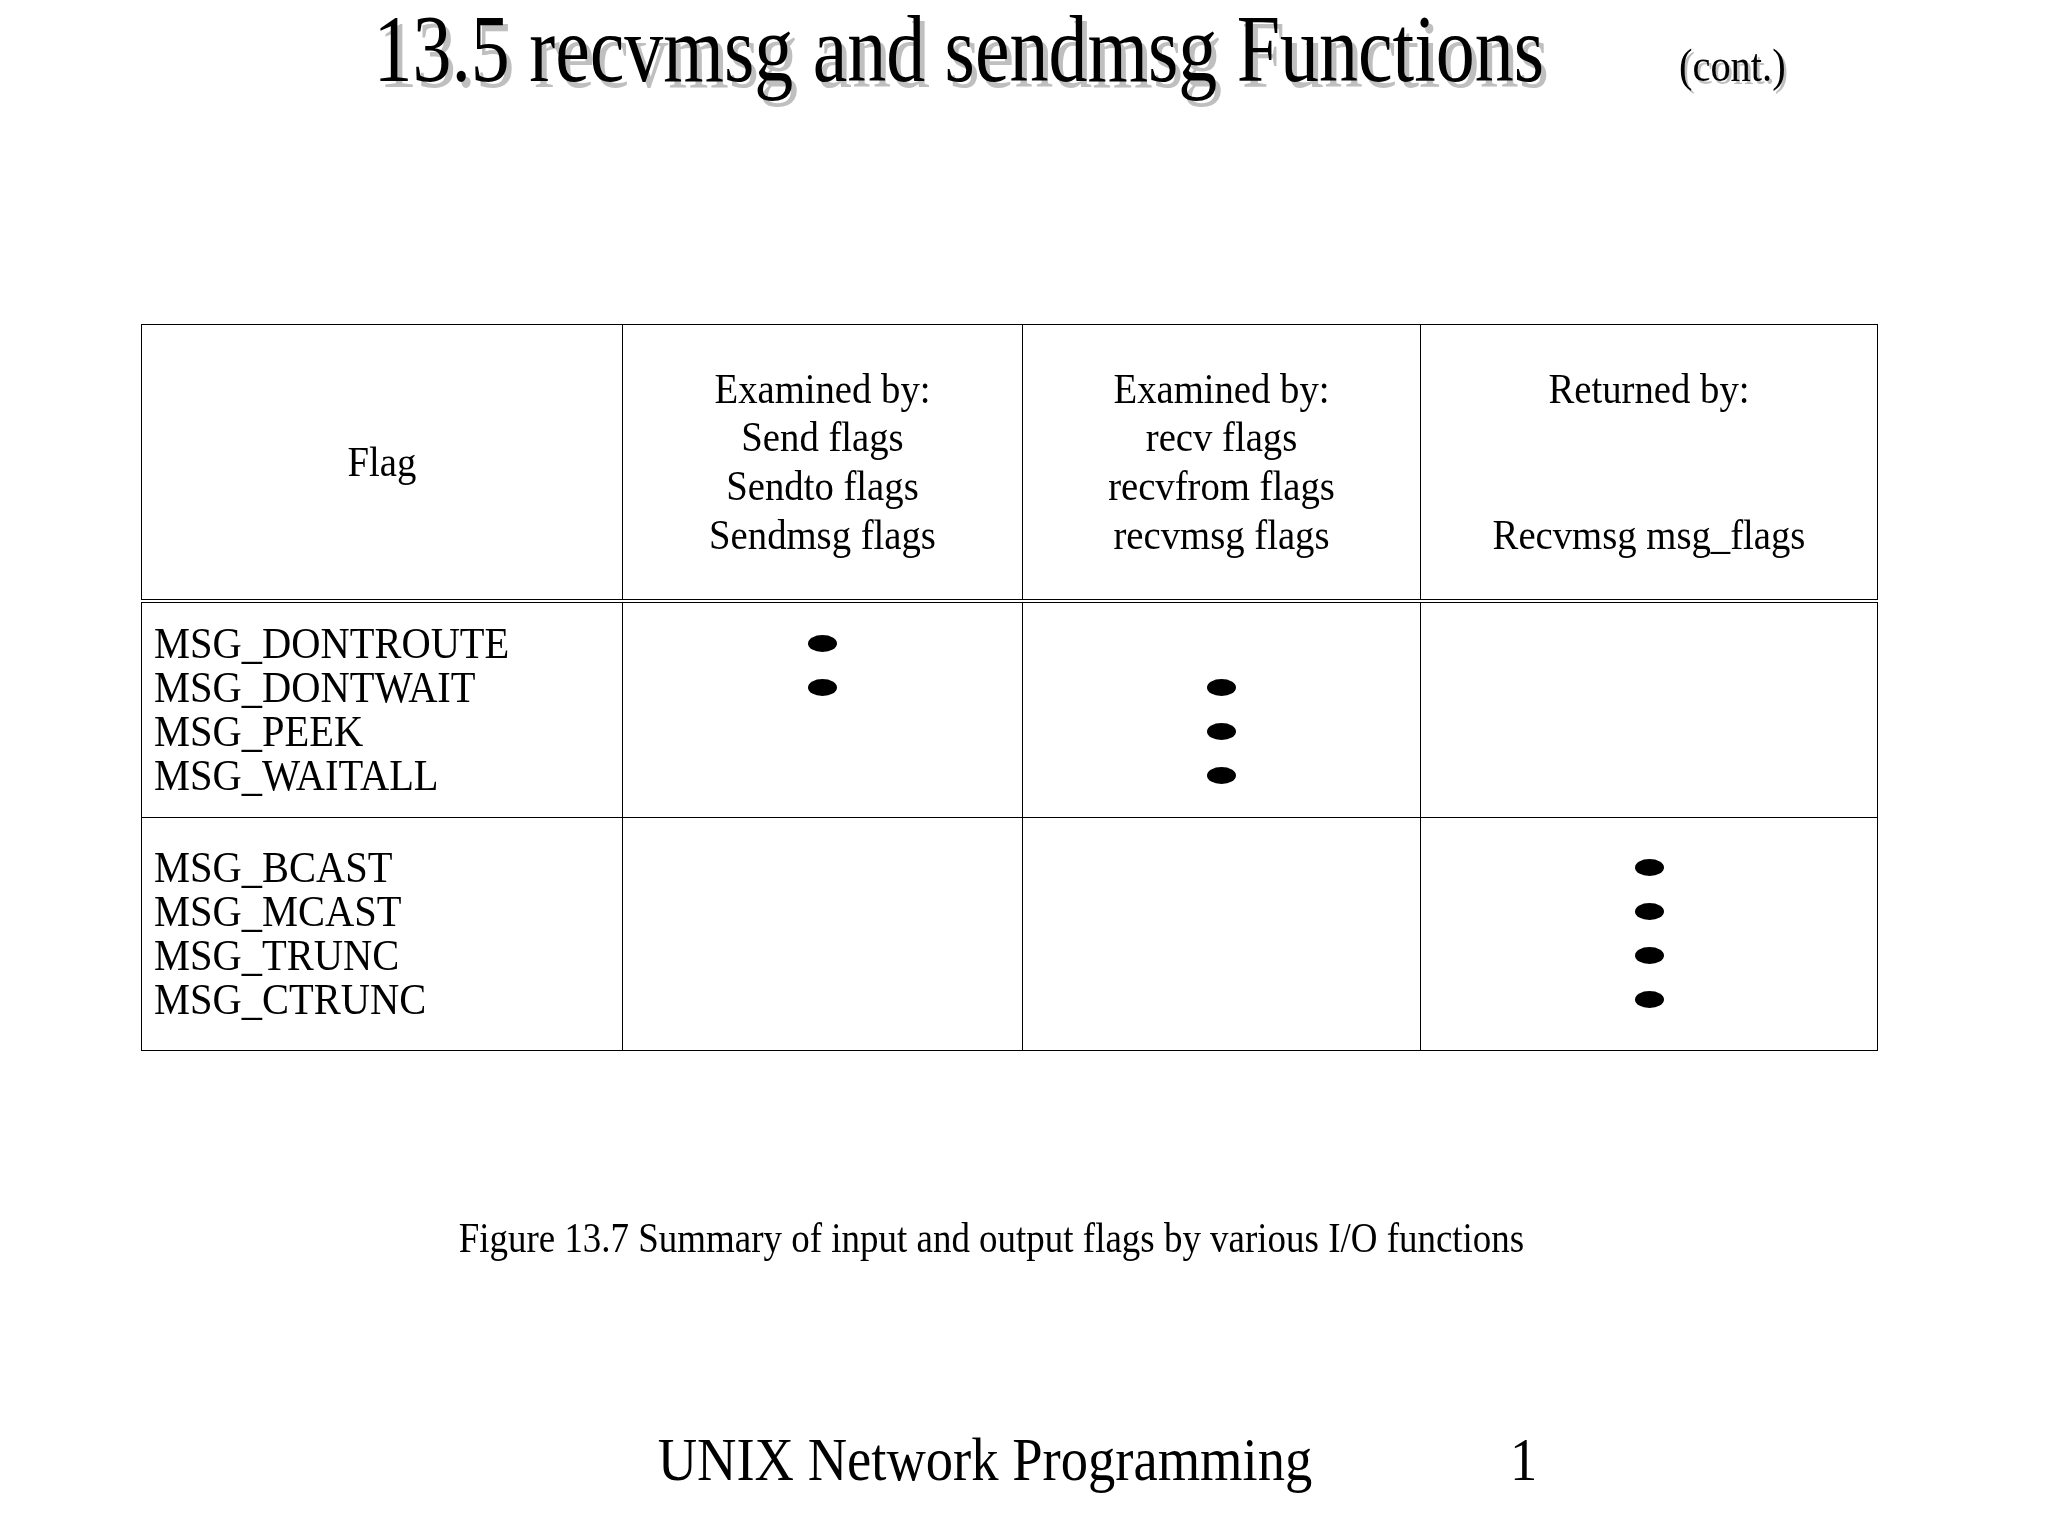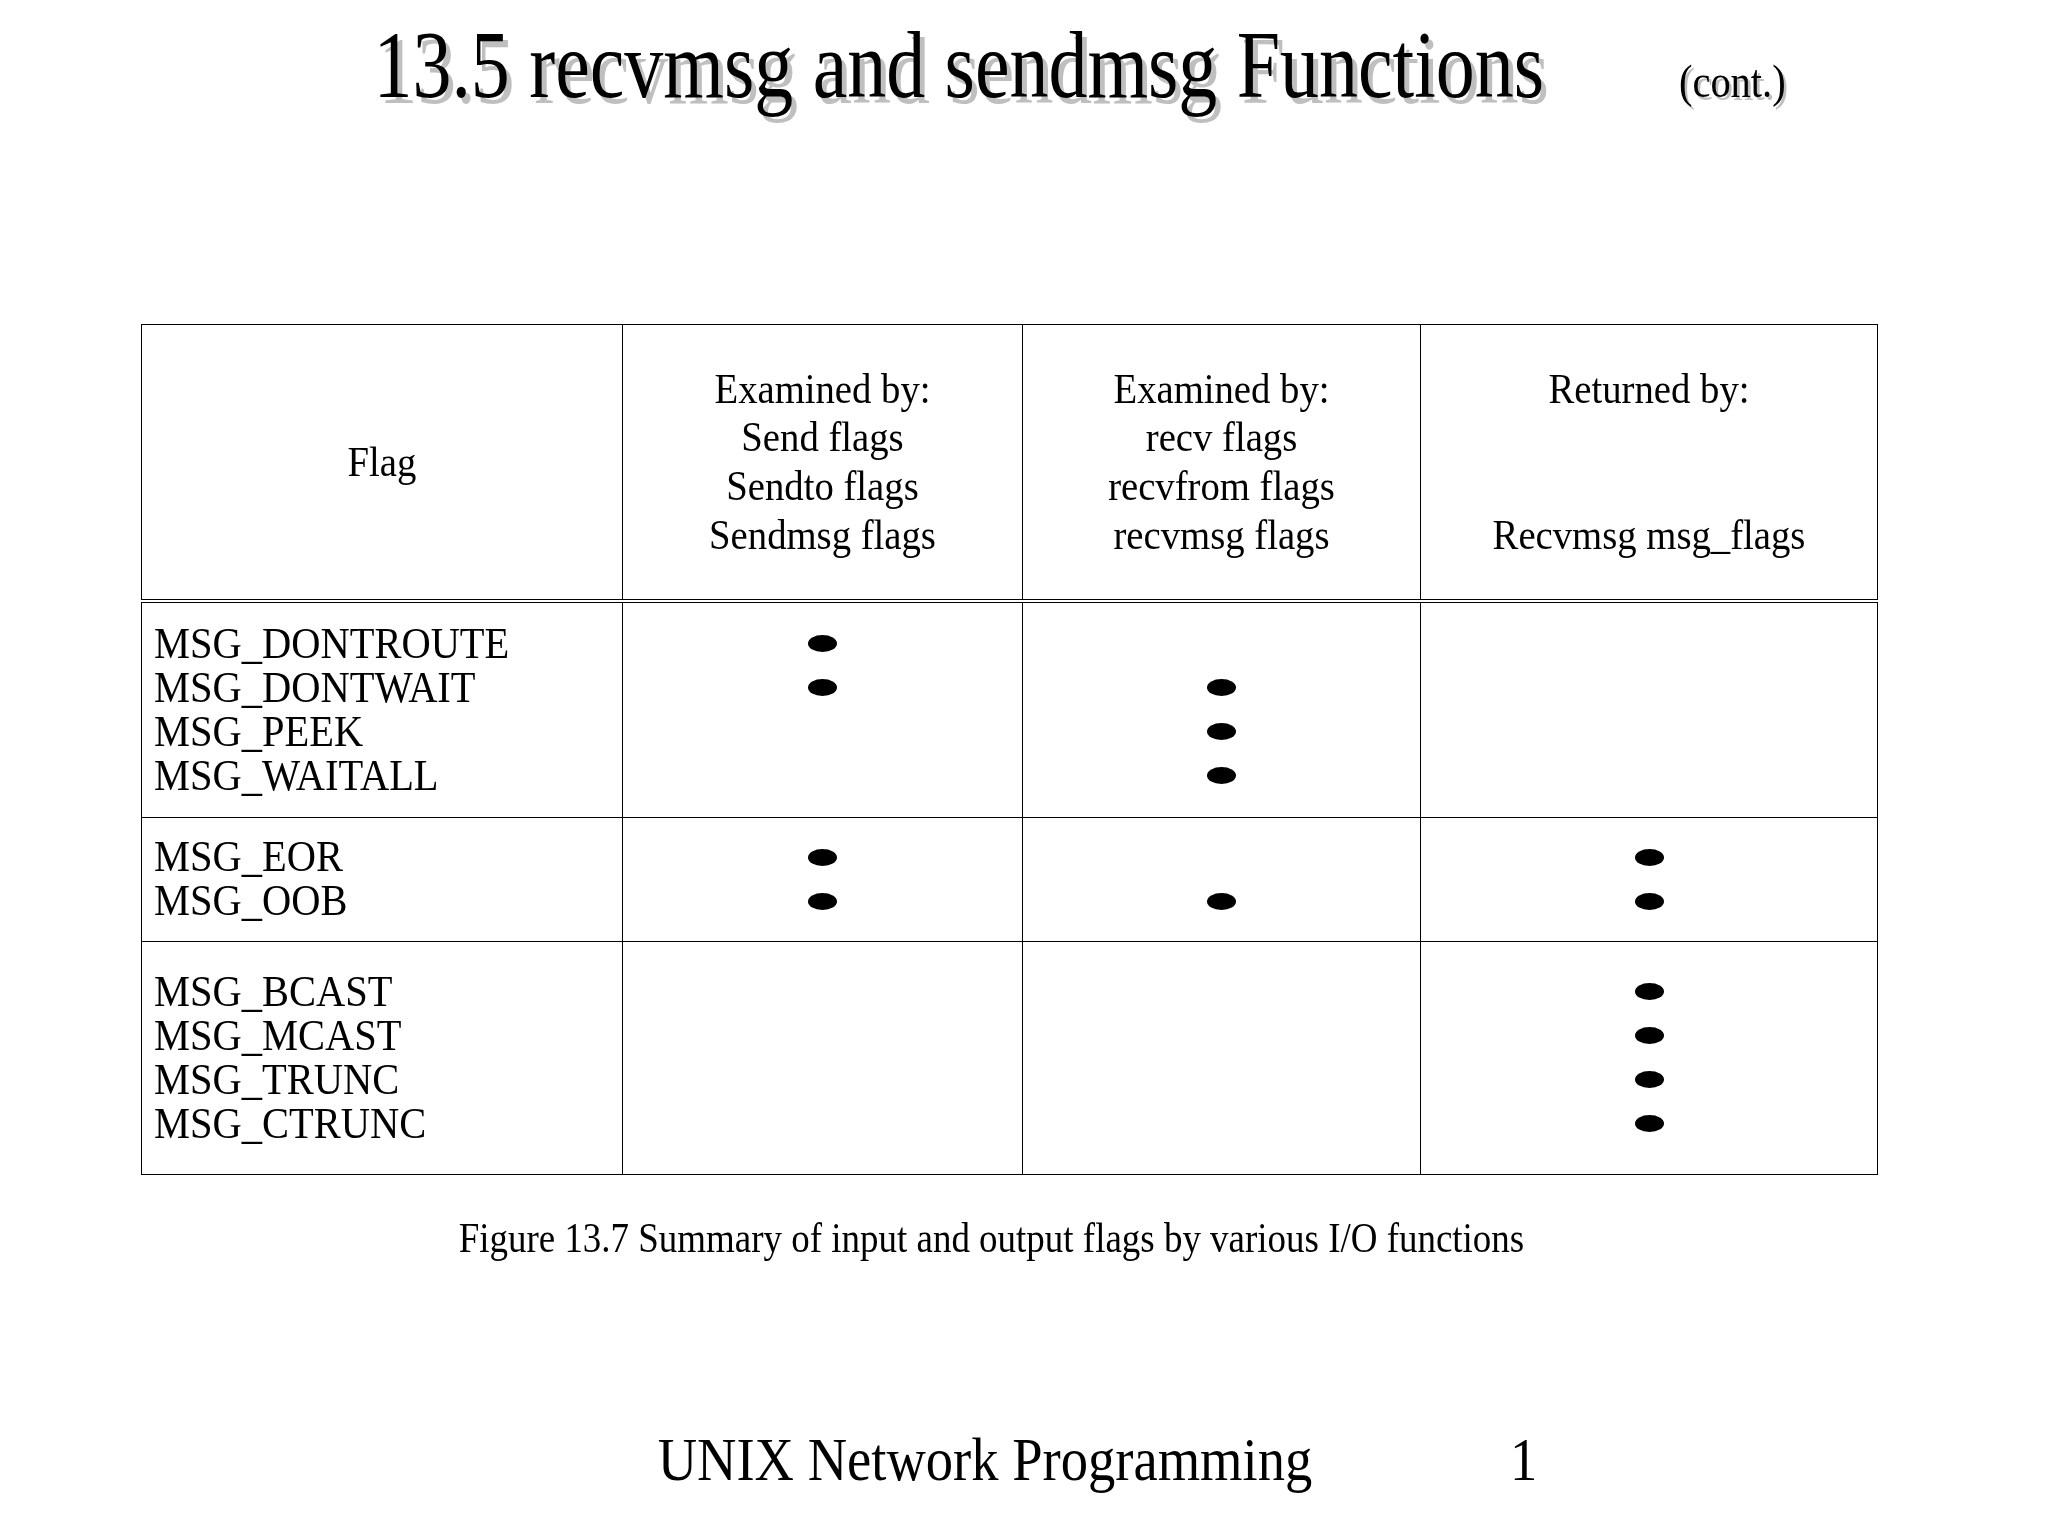--- a/index.html
+++ b/index.html
@@ -14,21 +14,21 @@
     position: relative;
     overflow: hidden;
     font-family: "Liberation Serif", "DejaVu Serif", serif;
     color: #000000;
   }
 
   
   #slide-title {
     position: absolute;
     left: 0;
-    top: 18px;
+    top: 2px;
     width: 2048px;
     text-align: center;
     white-space: nowrap;
   }
   #slide-title .title-main {
     font-size: 95px;
     line-height: 1.0;
     font-family: "Liberation Serif", "DejaVu Serif", serif;
     transform: scaleX(0.82);
     transform-origin: center center;
@@ -259,50 +259,20 @@
             <span class="dot off"></span>
           </div>
           <div class="mark-row">
             <span class="dot off"></span>
           </div>
           <div class="mark-row">
             <span class="dot off"></span>
           </div>
         </td>
       </tr>
-      <tr style="height: 124px;">
-        <td class="grp-cell grp-names">
-          <span class="flag-name">MSG_EOR</span>
-          <span class="flag-name">MSG_OOB</span>
-        </td>
-        <td class="grp-cell grp-marks">
-          <div class="mark-row">
-            <span class="dot"></span>
-          </div>
-          <div class="mark-row">
-            <span class="dot"></span>
-          </div>
-        </td>
-        <td class="grp-cell grp-marks">
-          <div class="mark-row">
-            <span class="dot off"></span>
-          </div>
-          <div class="mark-row">
-            <span class="dot"></span>
-          </div>
-        </td>
-        <td class="grp-cell grp-marks">
-          <div class="mark-row">
-            <span class="dot"></span>
-          </div>
-          <div class="mark-row">
-            <span class="dot"></span>
-          </div>
-        </td>
-      </tr>
       <tr style="height: 233px;">
         <td class="grp-cell grp-names">
           <span class="flag-name">MSG_BCAST</span>
           <span class="flag-name">MSG_MCAST</span>
           <span class="flag-name">MSG_TRUNC</span>
           <span class="flag-name">MSG_CTRUNC</span>
         </td>
         <td class="grp-cell grp-marks">
           <div class="mark-row">
             <span class="dot off"></span>

